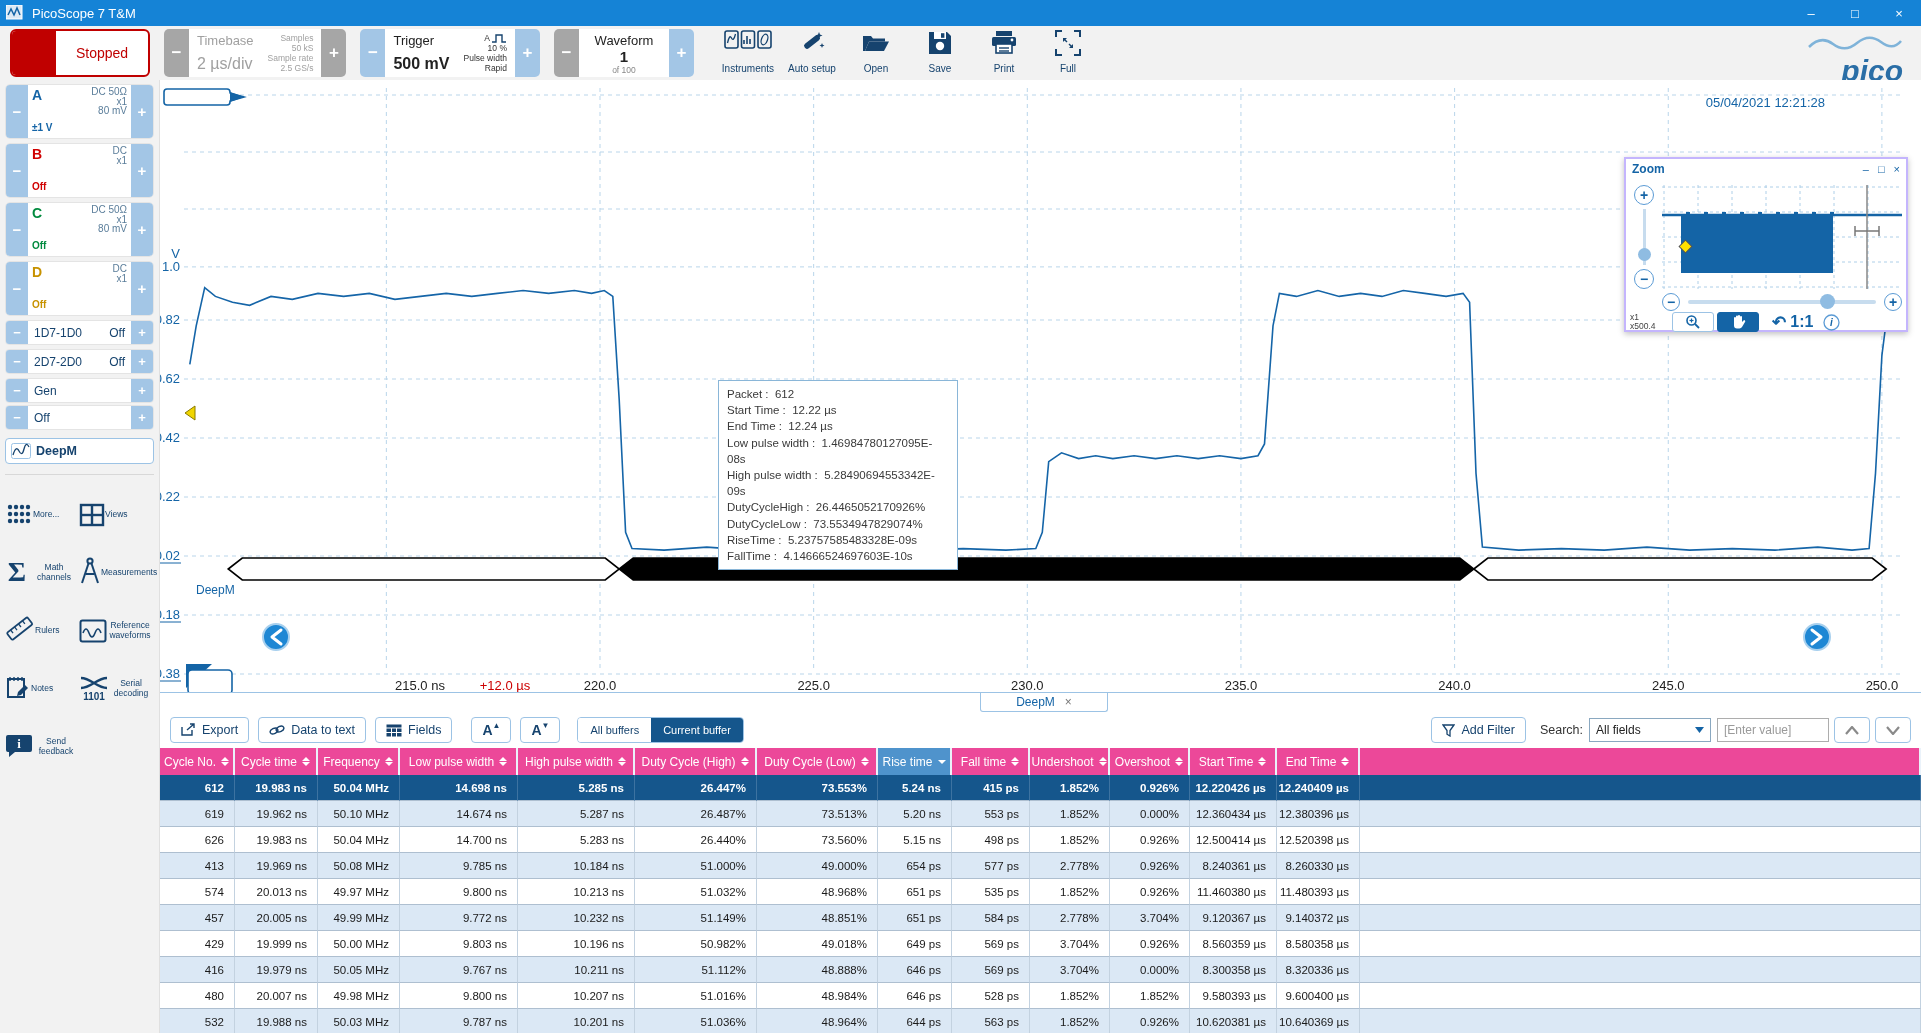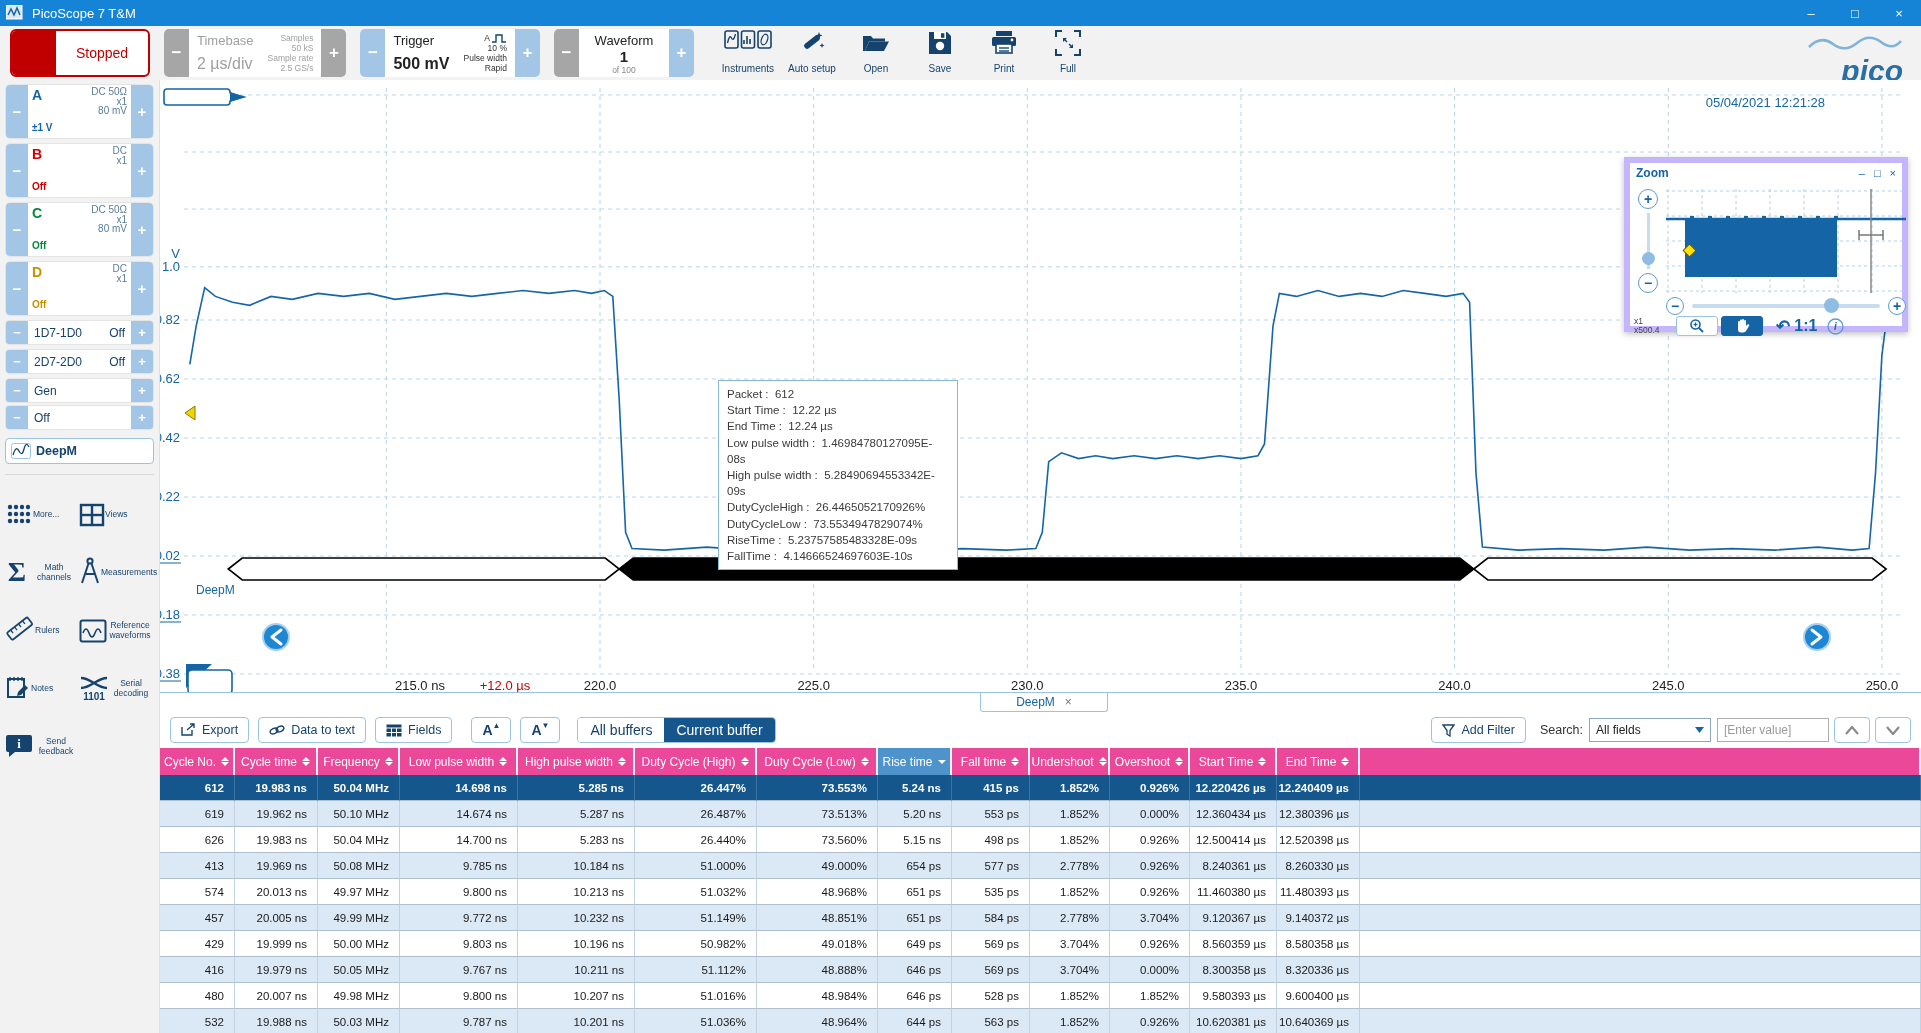--- a/index.html
+++ b/index.html
@@ -77,21 +77,21 @@
     border:1px solid #9cc3e5; border-top:none; border-radius:0 0 3px 3px; display:flex; align-items:center;
     justify-content:center; font-size:12px; color:#1464a6; cursor:pointer; }
   #deepm-tab .closex { color:#777; margin-left:10px; font-size:12px; }
 
   
   #pkt-tooltip { position:absolute; left:718px; top:380px; width:240px; background:#fff;
     border:1px solid #8ab6d8; padding:5px 8px; font-size:11.5px; line-height:16.2px; color:#3a3a3a; }
 
   
   #zoomwin { position:absolute; left:1624px; top:157px; width:284px; height:175px; background:#fff;
-    border:6px solid #c4b5fd; box-shadow:0 2px 6px rgba(0,0,0,.25); font-size:12px; }
+    border:2px solid #c4b5fd; box-shadow:0 2px 6px rgba(0,0,0,.25); font-size:12px; }
   #zoomwin .zw-title { height:20px; display:flex; align-items:center; padding:0 6px; color:#1464a6; }
   #zoomwin .zw-title .t { font-weight:bold; font-size:12px; }
   #zoomwin .zw-title .zctl { margin-left:auto; display:flex; gap:9px; color:#1464a6; font-size:11px; }
   .zcirc { width:20px; height:20px; border-radius:50%; border:1.5px solid #5b9bd5; color:#1464a6;
     display:flex; align-items:center; justify-content:center; font-size:14px; font-weight:bold;
     background:#fff; cursor:pointer; }
   #zw-left { position:absolute; left:6px; top:26px; width:24px; height:104px; display:flex;
     flex-direction:column; align-items:center; }
   #zw-vtrack { width:3px; flex:1; background:#c7dcee; margin:4px 0; position:relative; }
   #zw-vthumb { position:absolute; left:-5px; bottom:4px; width:13px; height:13px; border-radius:50%;
@@ -113,21 +113,21 @@
   
   #table-sec { position:absolute; left:160px; top:712px; width:1761px; height:321px; background:#fff; }
   #tbl-toolbar { height:36px; display:flex; align-items:center; padding:0 10px; }
   .tb-btn { display:flex; align-items:center; height:26px; border:1px solid #9cc3e5; border-radius:4px;
     background:#fff; color:#16436e; font-size:12.5px; padding:0 10px; margin-right:9px; cursor:pointer; }
   .tb-btn svg { margin-right:6px; }
   .font-btn { font-weight:bold; font-size:14px; width:40px; justify-content:center; position:relative; }
   .font-btn .fmark { font-size:8px; position:relative; top:-5px; }
   #buffer-toggle { display:flex; height:26px; border:1px solid #9cc3e5; border-radius:4px; overflow:hidden;
     margin-left:8px; }
-  #buffer-toggle div { padding:0 12px; display:flex; align-items:center; font-size:14px; cursor:pointer; }
+  #buffer-toggle div { padding:0 12px; display:flex; align-items:center; font-size:11px; cursor:pointer; }
   #all-buffers { background:#fff; color:#16436e; }
   #current-buffer { background:#15568c; color:#fff; }
   #tbl-search { margin-left:auto; display:flex; align-items:center; }
   #search-label { font-size:12.5px; color:#333; margin:0 6px 0 14px; }
   #search-select { width:122px; height:24px; border:1px solid #8aa8c0; background:#fff; display:flex;
     align-items:center; font-size:12px; color:#222; padding:0 6px; justify-content:space-between; cursor:pointer; }
   #search-input { width:112px; height:24px; border:1px solid #adadad; background:#fff; font-size:12px;
     color:#9a9a9a; display:flex; align-items:center; padding:0 6px; margin-left:6px; }
   .updown { width:36px; height:26px; border:1px solid #9cc3e5; border-radius:4px; background:#fff;
     display:flex; align-items:center; justify-content:center; margin-left:5px; cursor:pointer; }

